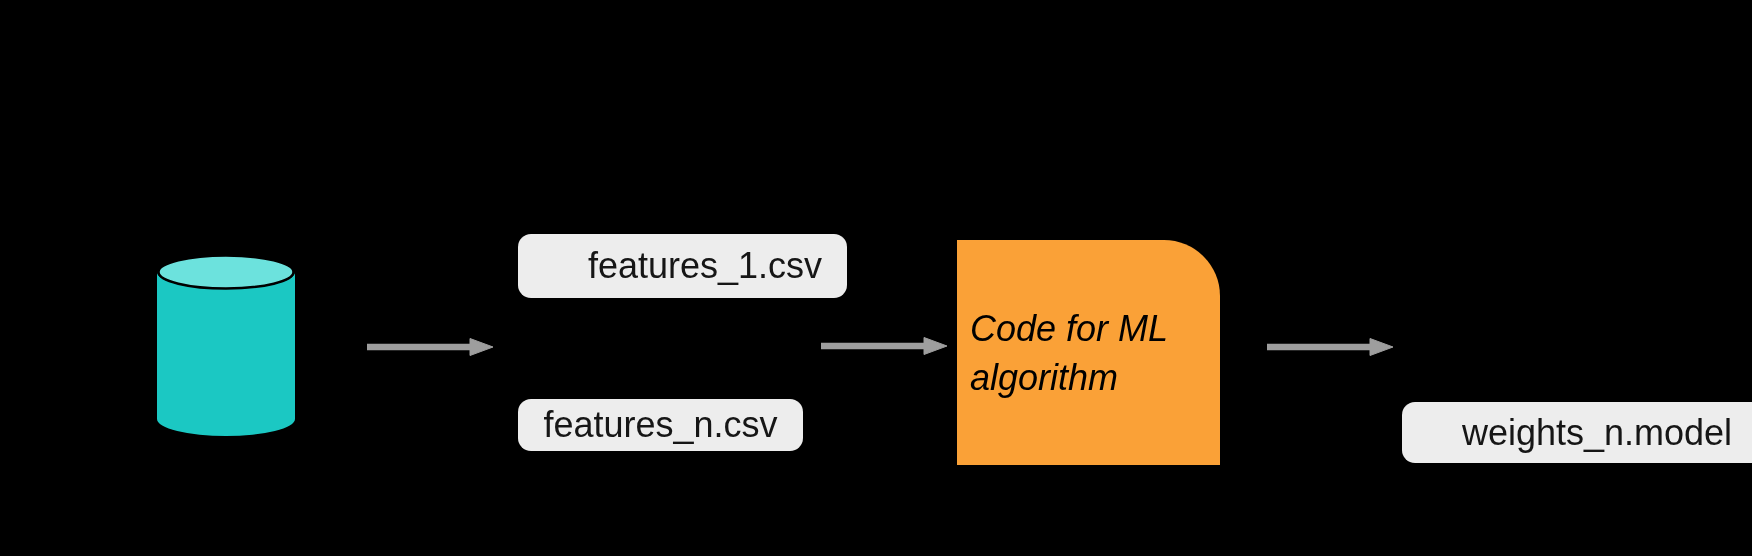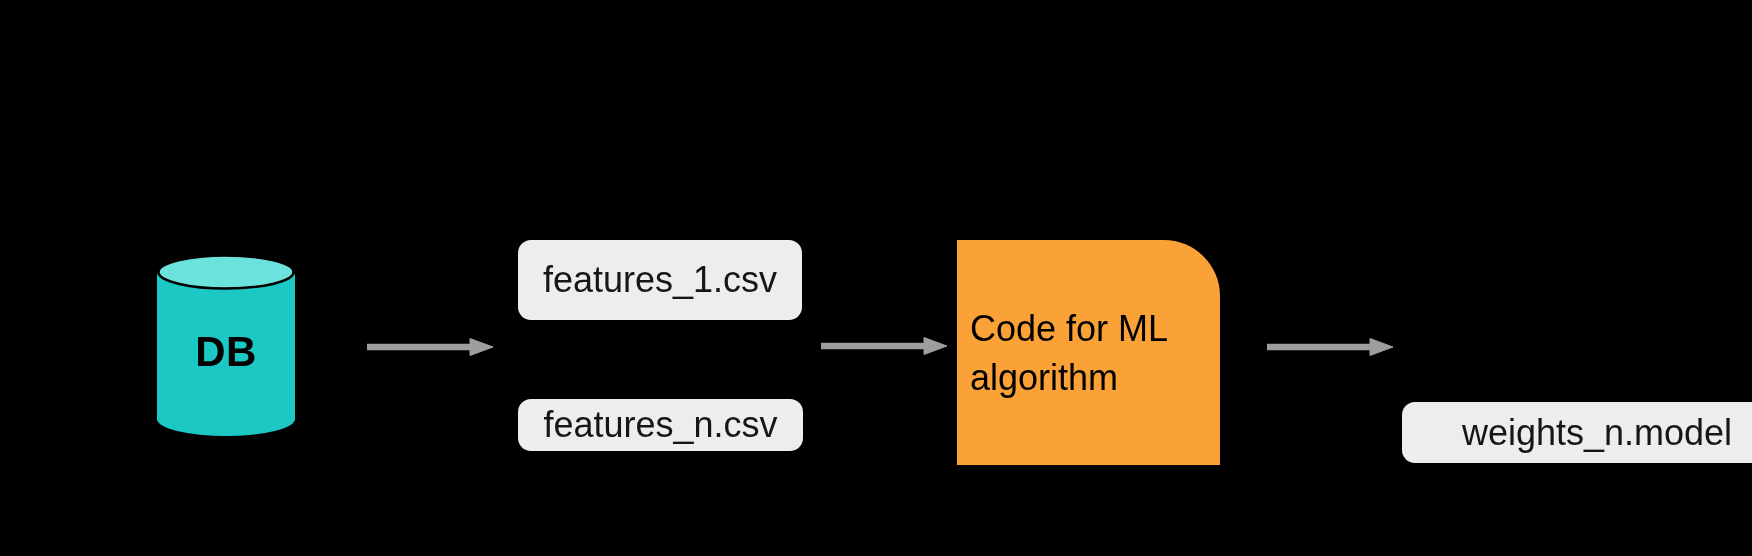--- a/index.html
+++ b/index.html
@@ -30,56 +30,56 @@
 
   
   .file-box {
     background: var(--file-box-bg, #EDEDED);
     border-radius: 13px;
     display: flex; align-items: center; justify-content: center;
     font-size: 36px;
     color: var(--file-box-text, #161616);
     white-space: nowrap;
   }
-  .box-f1 { left: 518px;  top: 240px; width: 284px; height: 80px; }
+  .box-f1 { left: 518px;  top: 234px; width: 284px; height: 64px; padding-left: 45px; }
   .box-fn { left: 518px;  top: 399px; width: 285px; height: 52px; }
   .box-w1 { left: 1402px; top: 247px; width: 330px; height: 61px; }
   .box-wn { left: 1402px; top: 402px; width: 390px; height: 61px; }
 
   
   .process-box {
     left: 957px; top: 240px; width: 263px; height: 225px;
     background: var(--process-bg, #FAA137);
     border-radius: 0 56px 0 0;
     display: flex; flex-direction: column; justify-content: center;
   }
   .process-label {
     padding: 0 20px 0 13px;
     font-size: 36px;
     line-height: 49px;
     color: var(--process-text, #000);
+    font-style: italic;
   }
 
   
   .arrow { stroke: var(--arrow, #9E9E9E); fill: var(--arrow, #9E9E9E); }
   .arrow-shaft { stroke-width: 6.5; fill: none; }
   .arrow-1 { left: 366px;  top: 336px; }
   .arrow-2 { left: 820px;  top: 335px; }
   .arrow-3 { left: 1266px; top: 336px; }
 </style>
 </head>
 <body>
 
 <div class="canvas">
 
   <svg class="abs" style="left:157px; top:254px;" width="138" height="184" viewBox="0 0 138 184" aria-hidden="true">
     <path class="cyl-body" d="M0,18 V165 A69,17 0 0 0 138,165 V18 A69,17 0 0 1 0,18 Z"></path>
     <ellipse class="cyl-top" cx="69" cy="18" rx="67.5" ry="16.5"></ellipse>
   </svg>
-  <div class="abs db-label">DB</div>
 
   <svg class="abs arrow-1" width="128" height="22" viewBox="0 0 128 22" aria-hidden="true">
     <line class="arrow arrow-shaft" x1="1" y1="11" x2="106" y2="11"></line>
     <polygon class="arrow" points="104,2.5 127,11 104,19.5"></polygon>
   </svg>
 
   <div class="abs file-box box-f1">
     <span>features_1.csv</span>
   </div>
   <div class="abs file-box box-fn">

